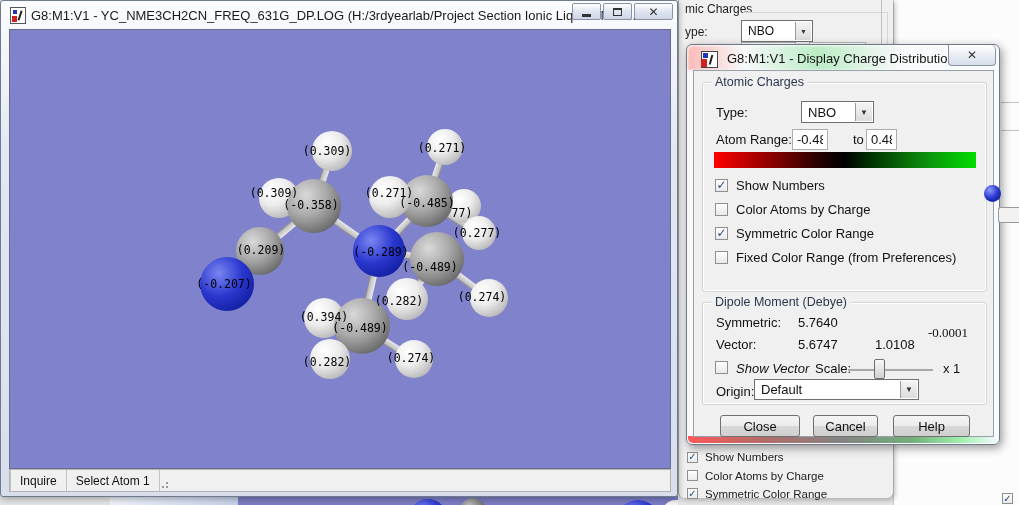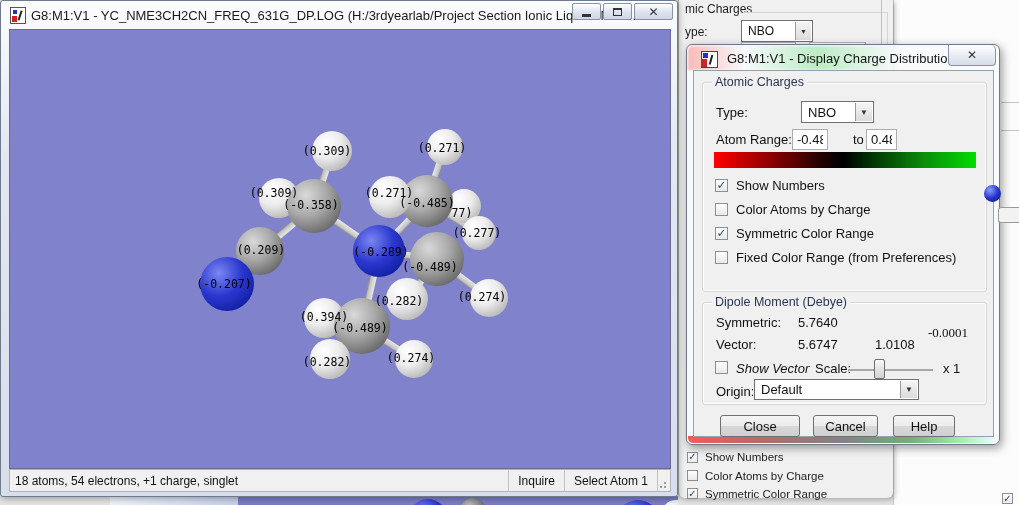--- a/index.html
+++ b/index.html
@@ -266,21 +266,20 @@
         <div class="charge-label" style="left: 472px; top: 267px;">(0.274)</div>
         <div class="charge-label" style="left: 371px; top: 222px;">(-0.289)</div>
         <div class="charge-label" style="left: 314px; top: 287px;">(0.394)</div>
         <div class="charge-label" style="left: 350px; top: 298px;">(-0.489)</div>
         <div class="charge-label" style="left: 317px; top: 332px;">(0.282)</div>
         <div class="charge-label" style="left: 401px; top: 328px;">(0.274)</div>
       </div>
   </div>
 
   <div id="statusbar">
-    <span id="status-info">18 atoms, 54 electrons, +1 charge, singlet</span>
     <span class="status-sep"></span>
     <span class="status-cell">Inquire</span>
     <span class="status-sep"></span>
     <span class="status-cell">Select Atom 1</span>
     <span class="status-sep"></span>
     <span id="grip"></span>
   </div>
 </div>
 
 <div class="abs" id="dialog">
@@ -352,15 +351,15 @@
       <span class="fld-label" style="left:240px; top:58px;">x 1</span>
       <span class="fld-label" style="left:13px; top:81px;">Origin:</span>
       <div class="combo" style="left:51px; top:76px; width:165px; height:21px;">
         <span>Default</span>
         <span class="arrow-btn">▼</span>
       </div>
     </div>
 
     <div class="dlg-btn" style="left:26px; top:344px; width:80px;">Close</div>
     <div class="dlg-btn" style="left:119px; top:344px; width:65px;">Cancel</div>
-    <div class="dlg-btn" style="left:199px; top:344px; width:62px;">Help</div>
+    <div class="dlg-btn" style="left:199px; top:344px; width:77px;">Help</div>
   </div>
 </div>
 
 </body></html>

